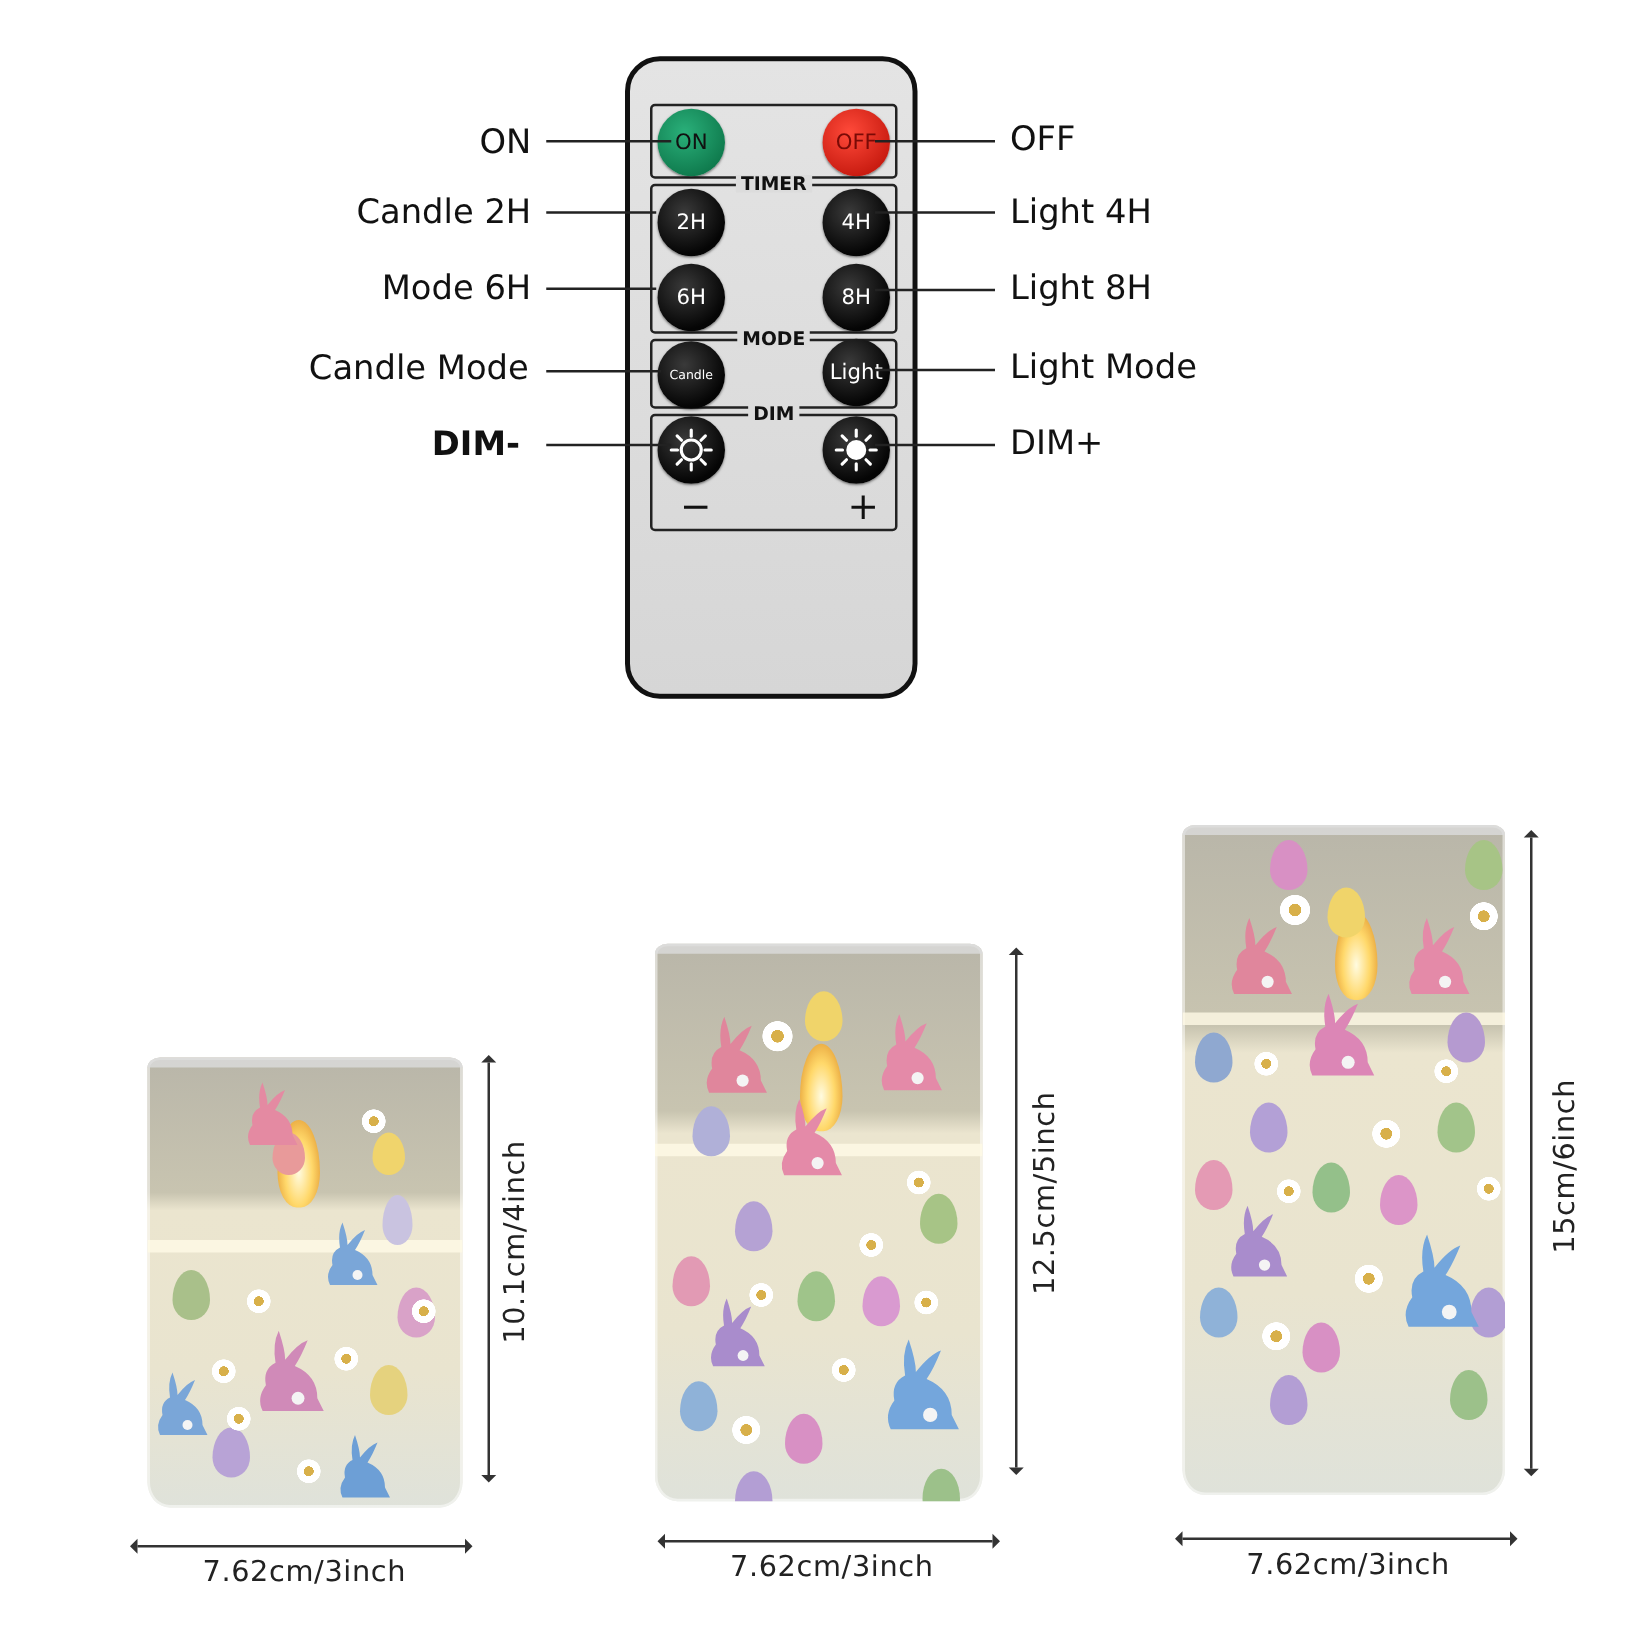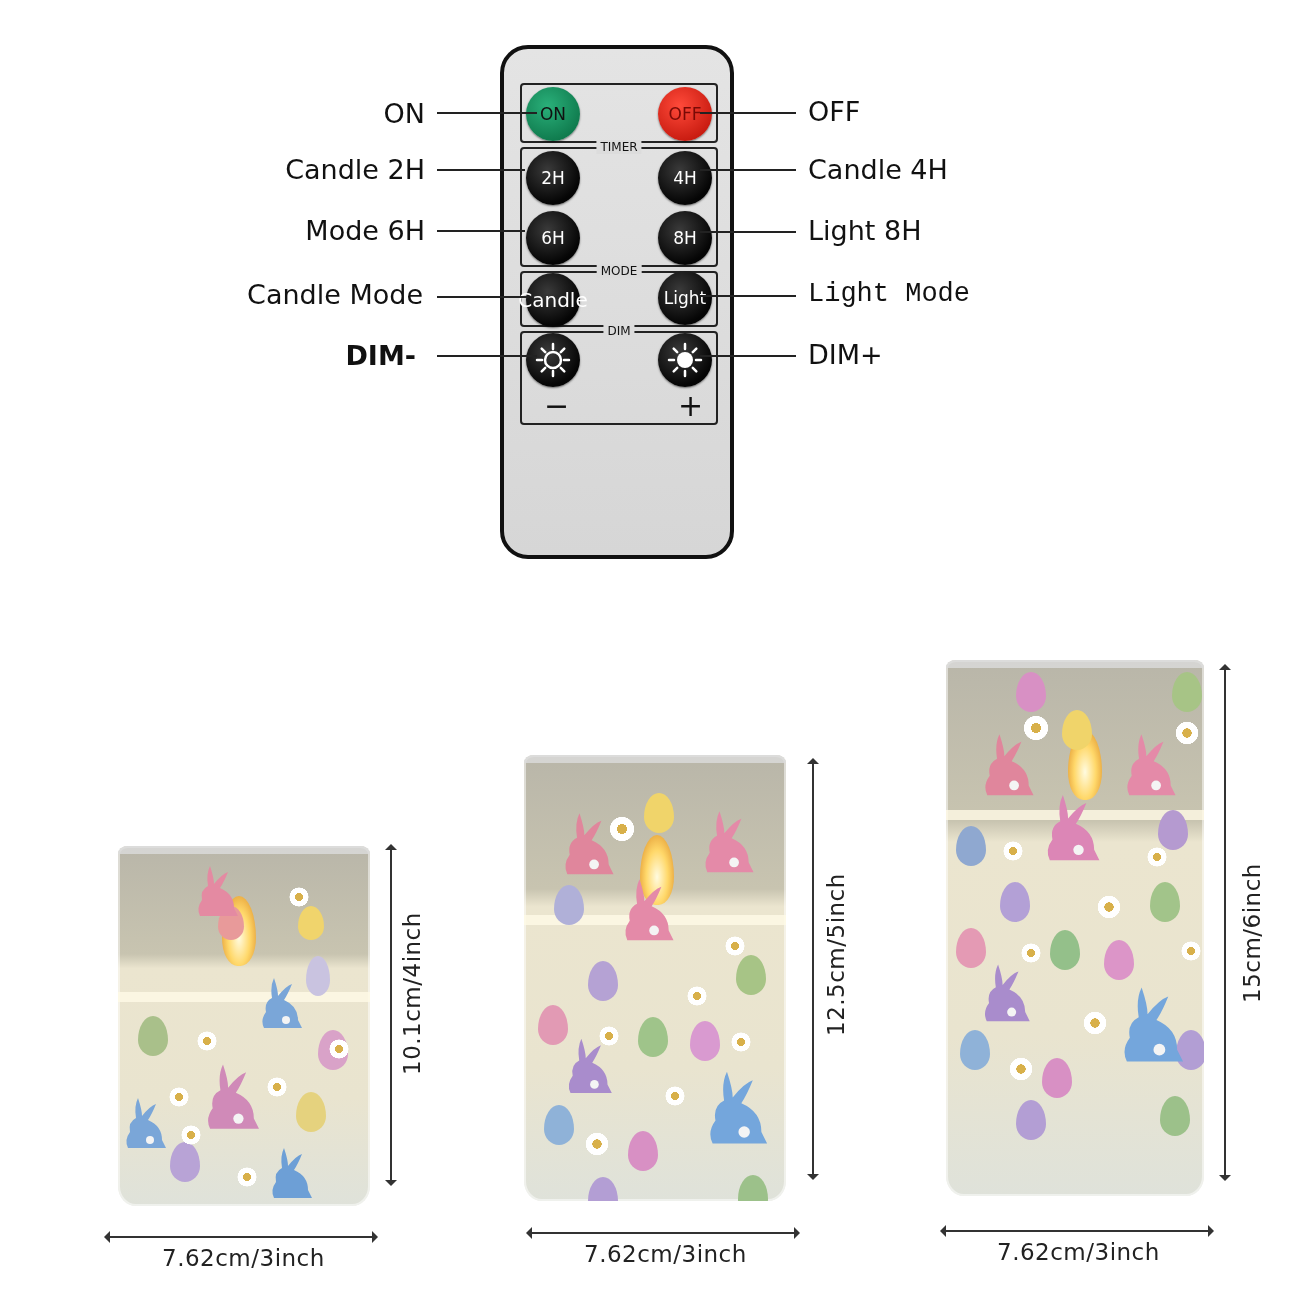--- a/index.html
+++ b/index.html
@@ -6,28 +6,28 @@
   body { width: 1300px; height: 1300px; position: relative; overflow: hidden;
          font-family: "DejaVu Sans", sans-serif; color: #1a1a1a; }
   .abs { position: absolute; }
 
   
   .remote { left: 500px; top: 45px; width: 234px; height: 514px;
             border: 4px solid #111; border-radius: 28px; background: linear-gradient(180deg,#e4e4e4,#d6d6d6);
             box-sizing: border-box; }
   .group { position: absolute; border: 2px solid #222; border-radius: 4px; box-sizing: border-box; }
   .group-title { position: absolute; top: -9px; left: 50%; transform: translateX(-50%);
-                 background: #dcdcdc; padding: 0 4px; font-size: 12px; font-weight: normal; line-height: 14px; color:#111; }
+                 background: #dcdcdc; padding: 0 4px; font-size: 15px; font-weight: bold; line-height: 14px; color:#111; }
   .btn { position: absolute; width: 54px; height: 54px; border-radius: 50%;
          display: flex; align-items: center; justify-content: center;
          font-size: 17px; color: #fff; background: radial-gradient(circle at 40% 35%, #3a3a3a, #050505 70%);
          box-shadow: 0 1px 2px rgba(0,0,0,.5); cursor: pointer; }
   .btn.on  { background: radial-gradient(circle at 40% 35%, #2ab07a, #0f7a4d 75%); color:#111; }
   .btn.off { background: radial-gradient(circle at 40% 35%, #ff4a3a, #c81b10 75%); color:#7a0a06; }
-  .btn.small-text { font-size: 20px; }
+  .btn.small-text { font-size: 10px; }
   .sign { position: absolute; font-size: 30px; color: #111; line-height: 30px; }
 
   
   .label { position: absolute; font-size: 27px; line-height: 32px; color: #111; white-space: nowrap; }
   .label.left  { text-align: right; }
   .line { position: absolute; height: 2px; background: #222; }
 
   
   .candle { position: absolute; border-radius: 10px 10px 18px 18px / 8px 8px 20px 20px; overflow: hidden;
             background: linear-gradient(180deg, #b9b6a9 0%, #c8c4b0 30%, #ebe5cf 34%, #e9e4cf 70%, #dfe2da 100%);
@@ -136,23 +136,23 @@
 <span class="label left" style="right:877px; top:279px;">Candle Mode</span>
 <span class="label left" style="right:884px; top:340px;font-weight:bold;">DIM-</span>
 
 <div class="line" style="left:437px; top:112px; width:100px;"></div>
 <div class="line" style="left:437px; top:169px; width:88px;"></div>
 <div class="line" style="left:437px; top:230px; width:88px;"></div>
 <div class="line" style="left:437px; top:296px; width:92px;"></div>
 <div class="line" style="left:437px; top:355px; width:100px;"></div>
 
 <span class="label" style="left:808px; top:96px;">OFF</span>
-<span class="label" style="left:808px; top:154px;">Candle 4H</span>
+<span class="label" style="left:808px; top:154px;">Light 4H</span>
 <span class="label" style="left:808px; top:215px;">Light 8H</span>
-<span class="label" style="left:808px; top:278px;font-family:Liberation Mono, monospace;">Light Mode</span>
+<span class="label" style="left:808px; top:278px;">Light Mode</span>
 <span class="label" style="left:808px; top:339px;">DIM+</span>
 
 <div class="line" style="left:700px; top:112px; width:96px;"></div>
 <div class="line" style="left:700px; top:169px; width:96px;"></div>
 <div class="line" style="left:700px; top:231px; width:96px;"></div>
 <div class="line" style="left:700px; top:295px; width:96px;"></div>
 <div class="line" style="left:700px; top:355px; width:96px;"></div>
 
 <div class="candle" style="left:118px; top:846px; width:252px; height:360px;">
   <div class="glass-top"></div>

